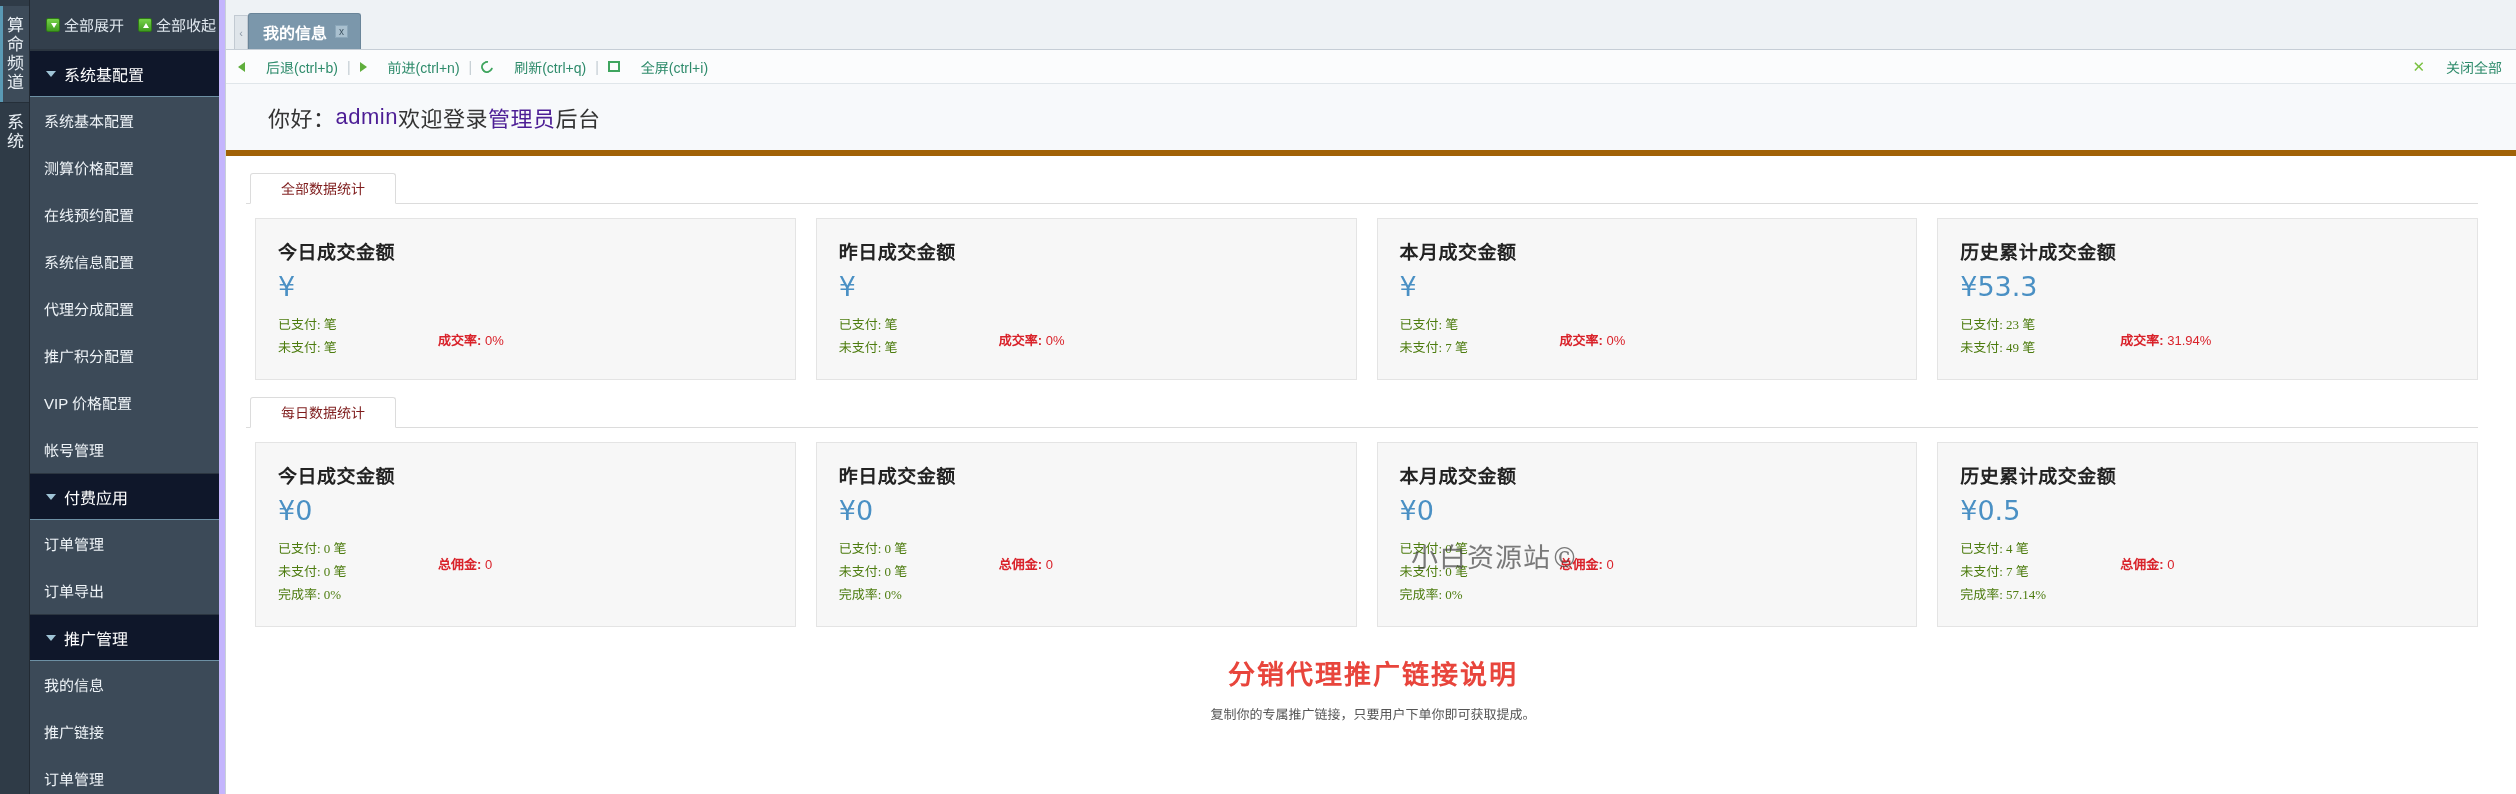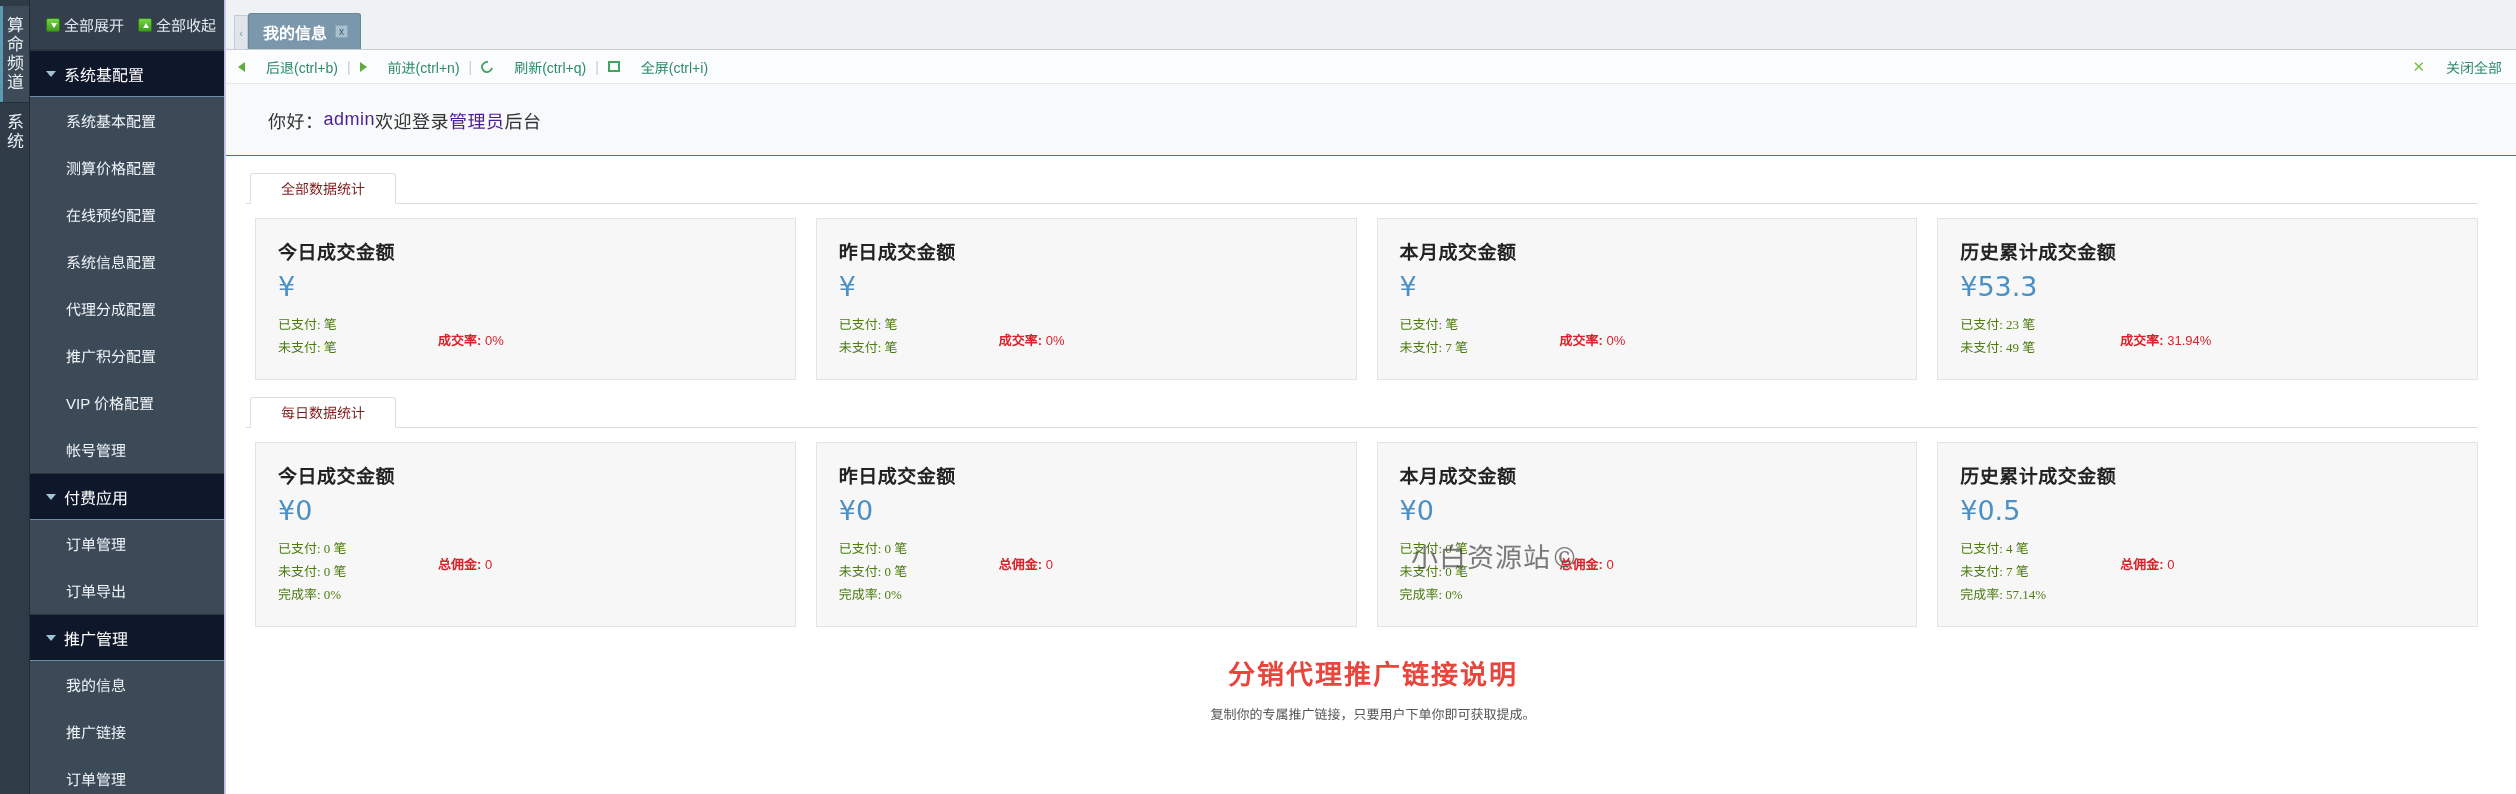--- a/index.html
+++ b/index.html
@@ -50,21 +50,21 @@
     border-top: 1px solid #252f39;
   }
 
   
   .sidebar {
     width: 195px;
     flex: 0 0 195px;
     background: #3c4a58;
     display: flex;
     flex-direction: column;
-    border-right: 1px solid #c4b5fd;
+    border-right: 6px solid #c4b5fd;
     overflow: hidden;
   }
   .sidebar-tools {
     height: 50px;
     flex: 0 0 50px;
     background: #333f4c;
     display: flex;
     align-items: center;
     gap: 14px;
     padding-left: 16px;
@@ -121,21 +121,21 @@
   }
   .menu-node.parent .caret {
     width: 0; height: 0;
     border-left: 5px solid transparent;
     border-right: 5px solid transparent;
     border-top: 6px solid #9fc4d6;
     margin-right: 8px;
     flex: 0 0 10px;
   }
   .menu-node.leaf {
-    padding-left: 36px;
+    padding-left: 14px;
     color: #eef3f7;
     font-size: 15px;
   }
 
   
   .content {
     flex: 1 1 auto;
     display: flex;
     flex-direction: column;
     min-width: 0;
@@ -240,25 +240,25 @@
     color: #7ac142;
     font-size: 15px;
     font-weight: bold;
     line-height: 1;
   }
 
   
   .greeting-bar {
     flex: 0 0 72px;
     background: #f7f9fb;
-    border-bottom: 1px solid #a16207;
+    border-bottom: 6px solid #a16207;
     display: flex;
     align-items: center;
     padding-left: 42px;
-    font-size: 18px;
+    font-size: 22px;
     color: #333;
     letter-spacing: 0.5px;
   }
   .greet-red { color: #4c1d95; }
 
   
   .page-body {
     flex: 1 1 auto;
     overflow: hidden;
     padding: 0 20px 0 0;

